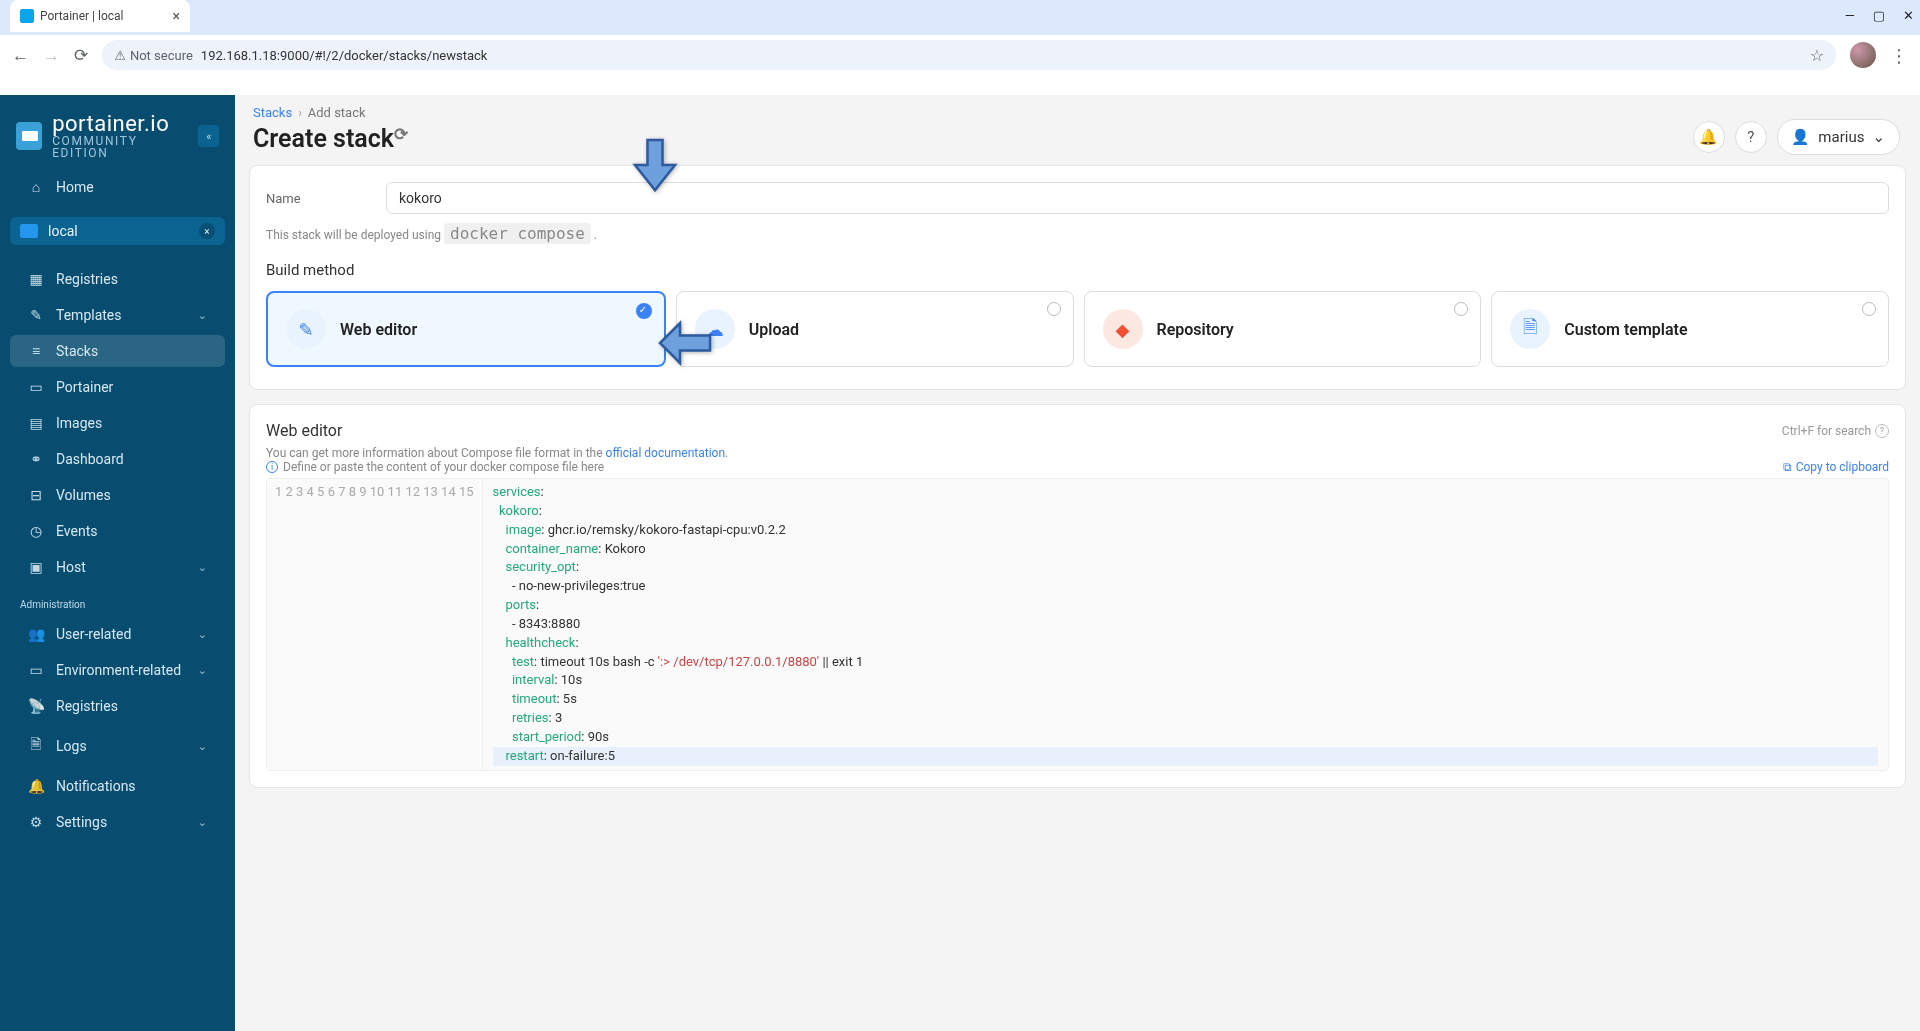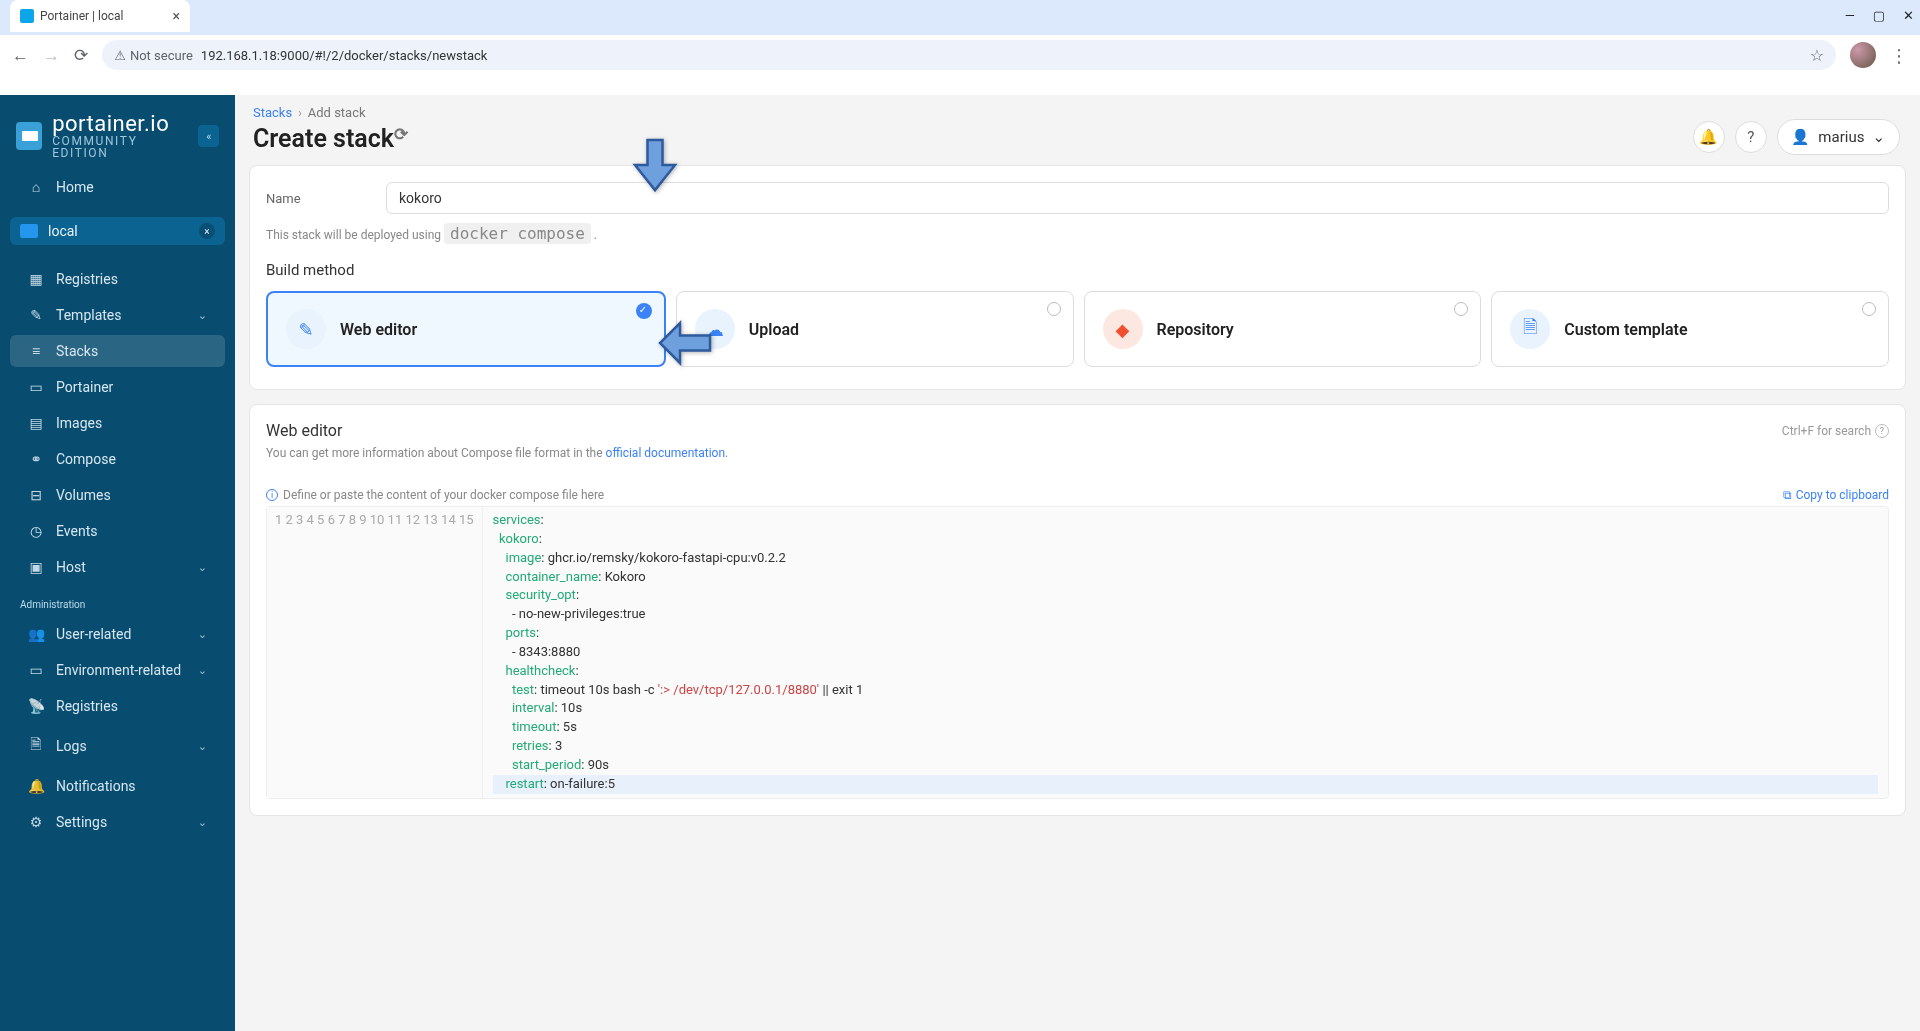--- a/index.html
+++ b/index.html
@@ -60,21 +60,21 @@
 .card .cico.git{background:#fce8e0;color:#f05032}
 .card .ct{font-size:16px;font-weight:600;color:#222}
 .card .rad{position:absolute;top:10px;right:12px;width:14px;height:14px;border:1.5px solid #bbb;border-radius:50%}
 .card.sel .rad{border:none;background:#3b82f6;width:16px;height:16px}
 .card.sel .rad::after{content:"✓";color:#fff;font-size:10px;position:absolute;top:1px;left:3px}
 .editor{margin:0 14px;background:#fff;border:1px solid #e5e5e5;border-radius:8px;padding:16px}
 .edhead{display:flex;align-items:center;justify-content:space-between;margin-bottom:6px}
 .edtitle{font-size:16px;color:#333}
 .edhint{font-size:12px;color:#999;display:flex;align-items:center;gap:4px}
 .edq{width:14px;height:14px;border:1px solid #bbb;border-radius:50%;display:inline-flex;align-items:center;justify-content:center;font-size:9px}
-.eddesc{font-size:12px;color:#888;margin-bottom:28px}
+.eddesc{font-size:12px;color:#888;margin-bottom:0}
 .eddesc a{color:#3b82f6;text-decoration:none}
 .edbar{display:flex;justify-content:space-between;align-items:center;font-size:12px;margin-bottom:4px}
 .edbar .l{color:#888;display:flex;align-items:center;gap:5px}
 .edbar .l .info{color:#3b82f6;width:12px;height:12px;border:1px solid #3b82f6;border-radius:50%;display:inline-flex;align-items:center;justify-content:center;font-size:9px}
 .copy{color:#3b82f6;cursor:pointer;display:flex;align-items:center;gap:4px}
 .code{background:#fafafa;border:1px solid #eee;border-radius:4px;display:flex;font-family:Consolas,Monaco,monospace;font-size:13px;line-height:1.45}
 .gutter{background:#fafafa;color:#aaa;text-align:right;padding:4px 8px;user-select:none;border-right:1px solid #eee}
 .codetxt{padding:4px 10px;white-space:pre;color:#333;flex:1}
 .hlline{background:#e8f0fb;display:inline-block;width:100%}
 .k{color:#2a7}
@@ -147,21 +147,21 @@
     <div class="navitem">
         <span class="ico">▭</span>
         <span>Portainer</span>
       </div>
     <div class="navitem">
         <span class="ico">▤</span>
         <span>Images</span>
       </div>
     <div class="navitem">
         <span class="ico">⚭</span>
-        <span>Compose</span>
+        <span>Dashboard</span>
       </div>
     <div class="navitem">
         <span class="ico">⊟</span>
         <span>Volumes</span>
       </div>
     <div class="navitem">
         <span class="ico">◷</span>
         <span>Events</span>
       </div>
     <div class="navitem">

